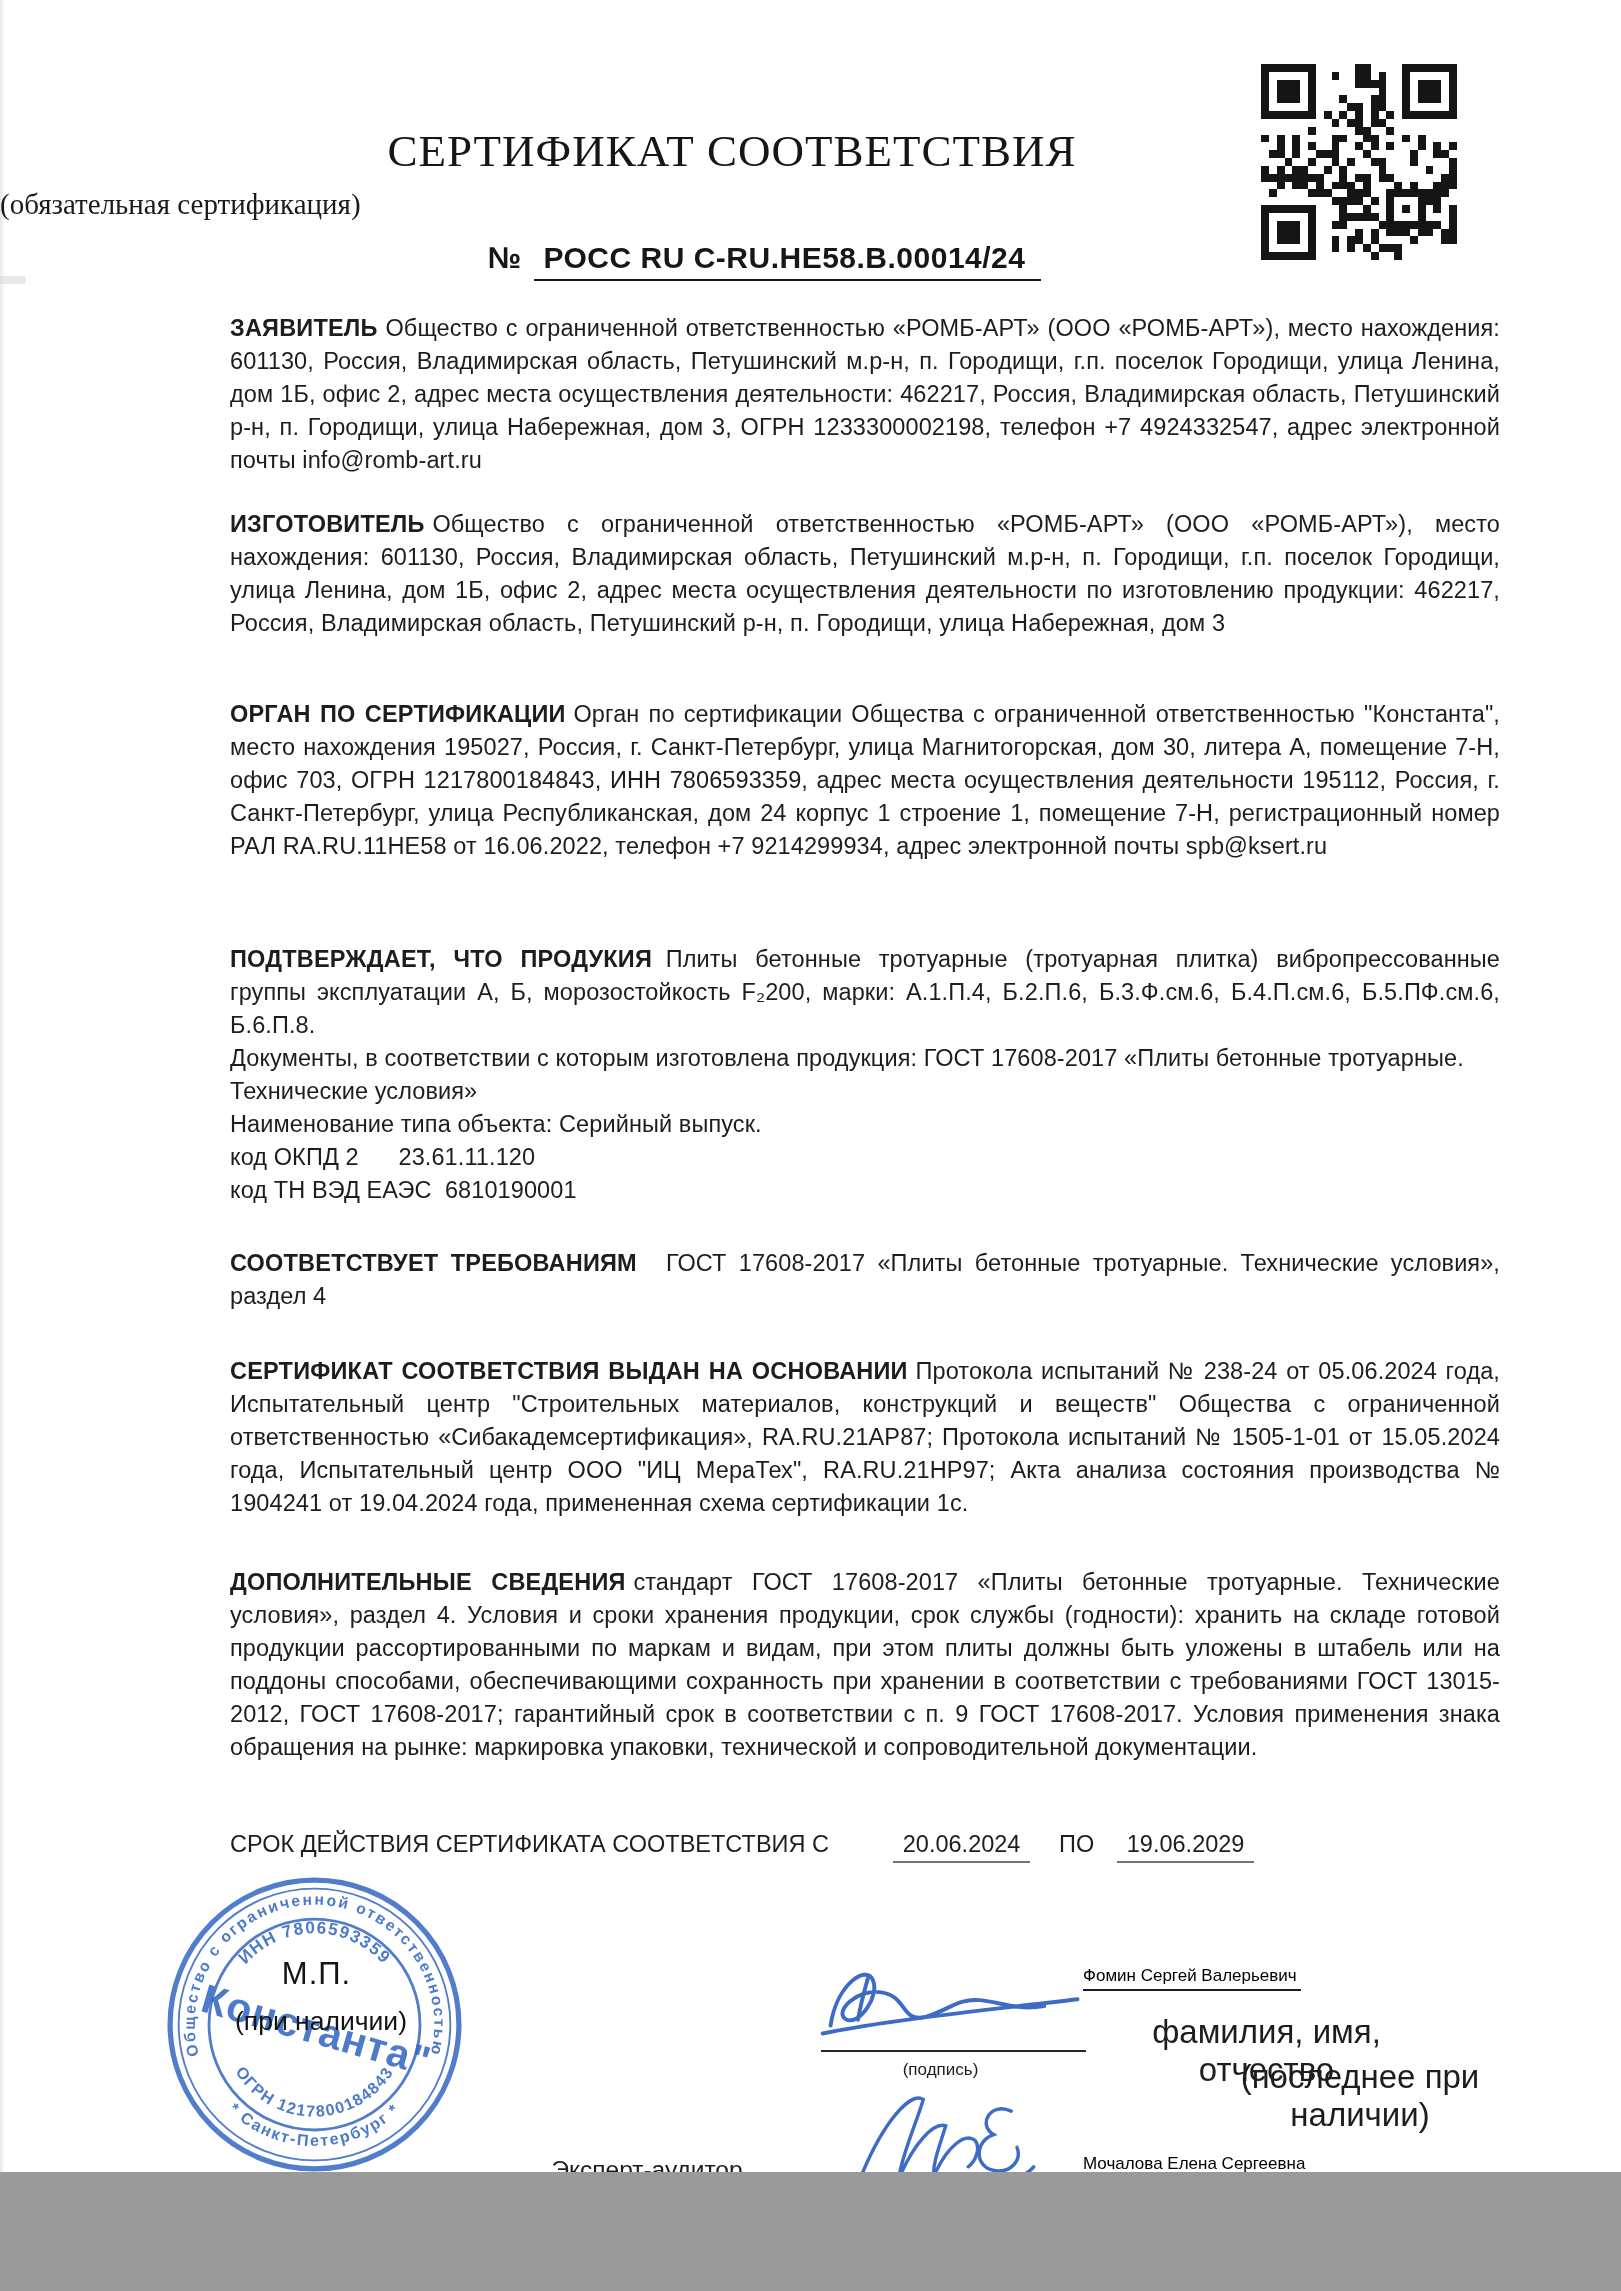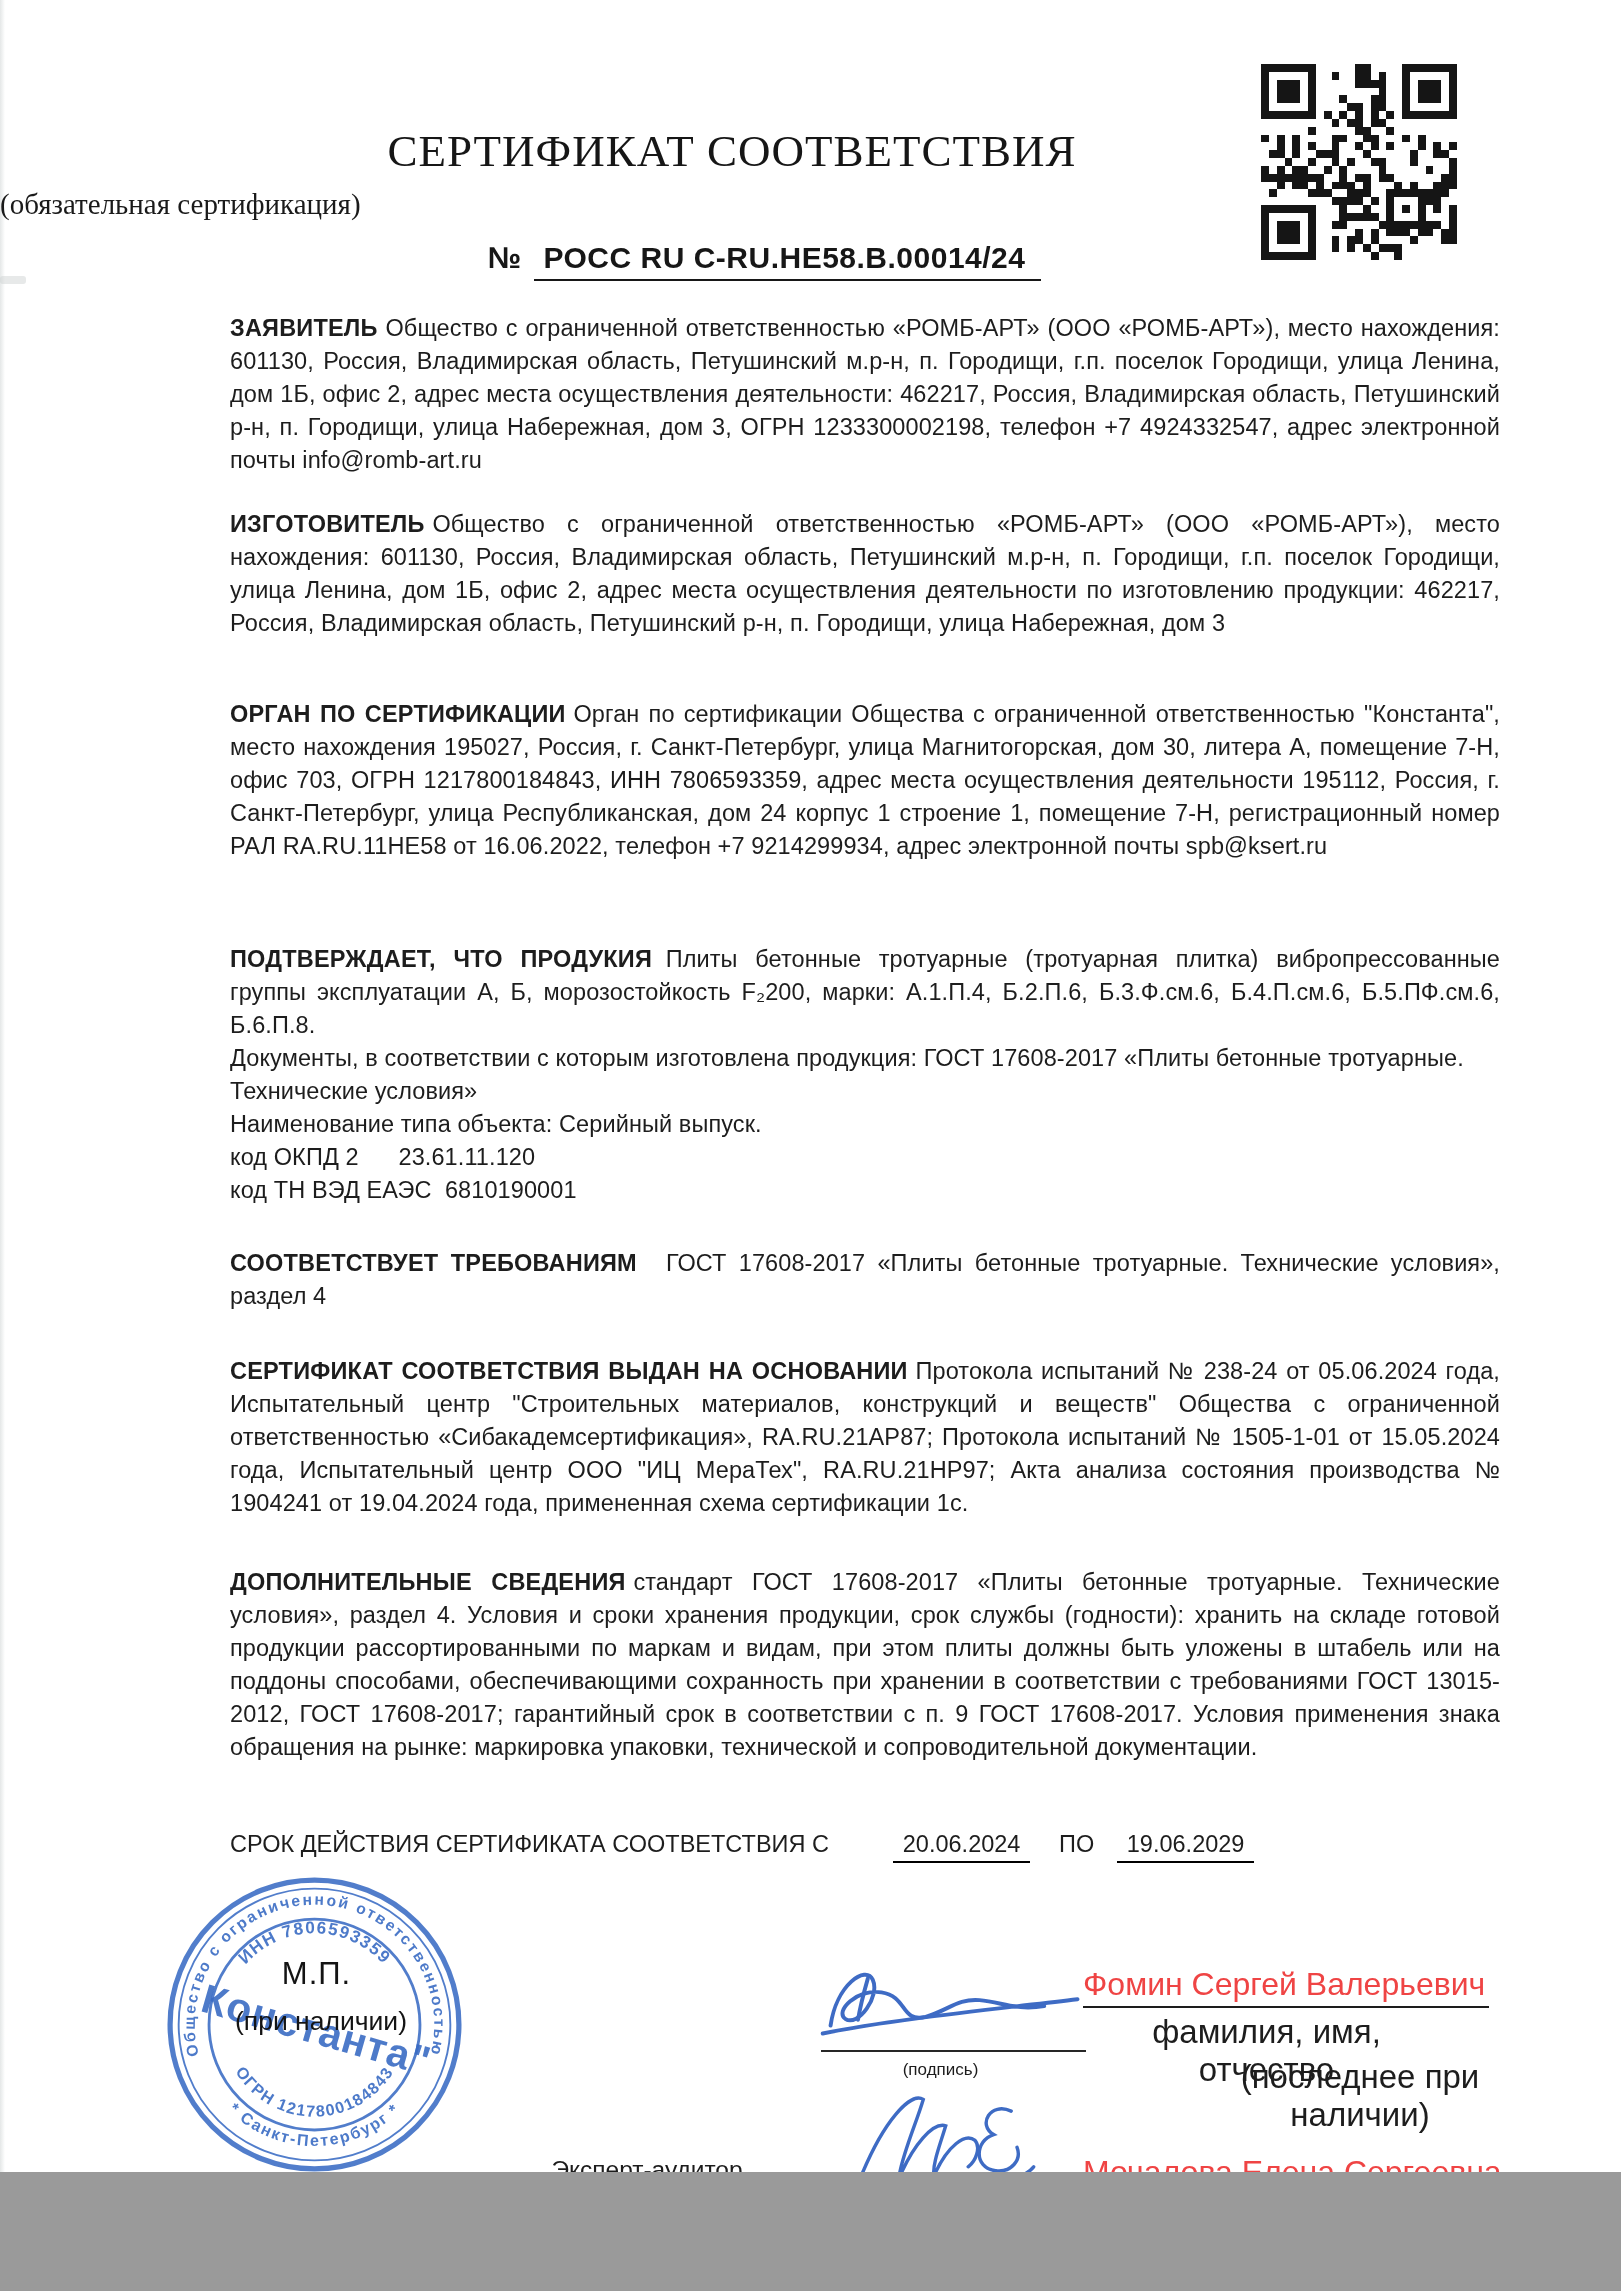--- a/index.html
+++ b/index.html
@@ -21,38 +21,38 @@
     font-size:30px;font-weight:600;letter-spacing:0.5px;color:#171717;
   }
   .cert-number .num{border-bottom:2.9px solid #171717;padding:0 15.7px 4.9px 9.8px;margin-left:11.8px;}
   .qr{position:absolute;left:1261px;top:64px;width:196px;height:196px;}
   .sec{position:absolute;left:230px;width:1270px;font-size:23.5px;line-height:33px;text-align:justify;letter-spacing:0.1px;}
   .lbl{font-weight:700;margin-right:7.8px;letter-spacing:0.2px;}
   .lbl.wide{margin-right:29px;}
   .plain{text-align:left;}
   .pre{white-space:pre-wrap;}
   .validity{position:absolute;left:230px;top:1831px;width:1270px;height:43px;font-size:23.5px;}
-  .validity .date{position:absolute;border-bottom:2px solid #000000;padding:0 9.8px 2.9px 9.8px;top:0;}
+  .validity .date{position:absolute;border-bottom:2px solid #737373;padding:0 9.8px 2.9px 9.8px;top:0;}
   .validity .d1{left:663px;}
   .validity .conj{position:absolute;left:829px;top:0;}
   .validity .d2{left:887px;}
   .stamp{position:absolute;left:153px;top:1863px;width:323px;height:323px;}
   .mp-block{position:absolute;left:235px;top:1956px;width:163px;text-align:center;color:#141414;}
   .mp-line1{font-size:31px;letter-spacing:1px;}
   .mp-line2{font-size:26.5px;margin-top:13.7px;white-space:nowrap;text-align:right;}
   .role{position:absolute;text-align:center;font-size:24.5px;line-height:45px;color:#1c1c1c;}
   .role-head{left:441px;top:1960px;width:412px;}
   .role-expert{left:441px;top:2147px;width:412px;}
   .sigline{position:absolute;border-top:2px solid #262626;}
   .sigline1{left:821px;top:2050px;width:265px;}
   .sigline2{left:826px;top:2194px;width:223px;}
   .caption{position:absolute;font-size:17px;color:#1c1c1c;text-align:center;}
   .podpis1{left:854px;top:2060px;width:173px;}
   .podpis2{left:840px;top:2203px;width:173px;}
-  .person{position:absolute;font-size:32px;color:#ef4444;border-bottom:2px solid #1d1d1d;padding:0 3.9px 2.9px 0;}
+  .person{position:absolute;font-size:17px;color:#000000;border-bottom:2px solid #1d1d1d;padding:0 3.9px 2.9px 0;}
   .person1{left:1083px;top:1966px;}
   .person2{left:1083px;top:2154px;}
   .fio{position:absolute;font-size:33px;text-align:center;}
   .fio1{left:1137px;top:2013px;width:259px;}
   .note1{left:1213px;top:2058px;width:294px;}
   .fio2{left:1164px;top:2202px;width:259px;}
   .note2{left:1213px;top:2247px;width:294px;}
   .sig-svg{position:absolute;}
   .sig1{left:809px;top:1949px;width:294px;height:118px;}
   .sig2{left:828px;top:2074px;width:255px;height:127px;}

